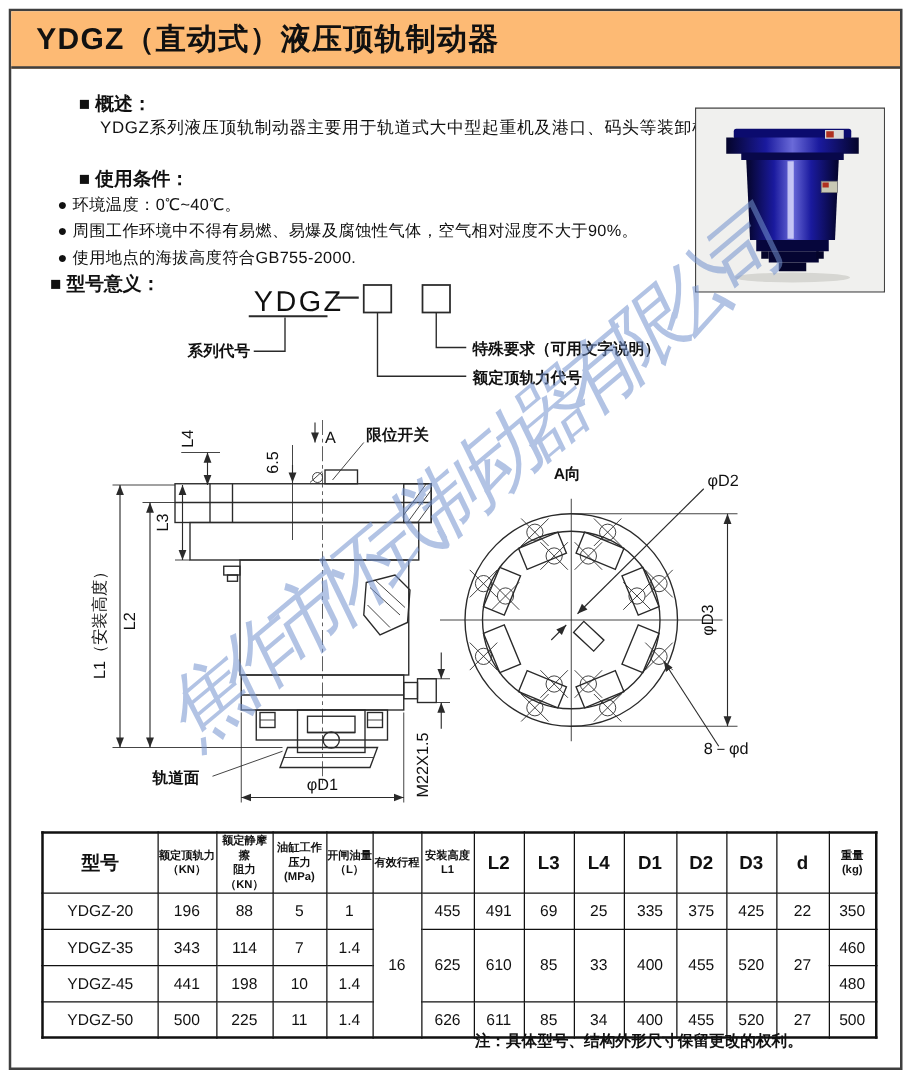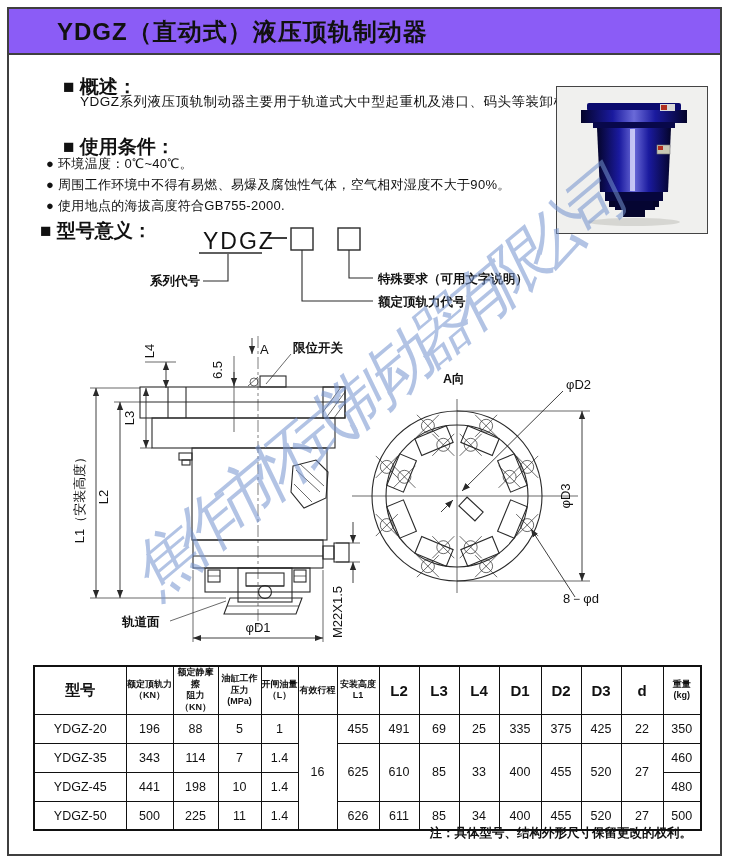--- a/index.html
+++ b/index.html
@@ -2,29 +2,29 @@
 <html><head>
 <meta charset="utf-8">
 <style>
   * { box-sizing: border-box; margin: 0; padding: 0; }
   html,body { width:729px; height:863px; background:#fff; overflow:hidden;
     font-family:"Liberation Sans", sans-serif; color:#111; }
   .page { position:relative; width:729px; height:863px; background:#fff; }
   .frame { position:absolute; left:7px; top:7px; width:715px; height:849px;
     border:2px solid #3f3f3f; }
   .titlebar { position:absolute; left:9px; top:9px; width:711px; height:46px;
-    background:#8b5cf6; border-bottom:2px solid #3f3f3f;padding-left:28px; }
+    background:#fdba74; border-bottom:2px solid #3f3f3f; }
   .titlebar h1 { font-size:24px; font-weight:bold; line-height:46px; padding-left:20px;
     letter-spacing:1px; }
   .abs { position:absolute; }
-  .h-sec { font-size:19px; font-weight:bold; white-space:nowrap; }
+  .h-sec { font-size:15px; font-weight:bold; white-space:nowrap; }
   .body-line { font-size:13.5px; white-space:nowrap; letter-spacing:0.5px; }
   .bullet-line { font-size:13px; white-space:nowrap; letter-spacing:0.3px; }
   .unit-note { font-size:13px; font-weight:bold; white-space:nowrap; }
-  .tbl-note { font-size:12.5px; font-weight:bold; text-align:right; white-space:nowrap; }
+  .tbl-note { font-size:12.5px; font-weight:bold; text-align:center; white-space:nowrap; }
   .watermark { font-size:64px; letter-spacing:-13px; white-space:nowrap;
     color:#7493cf; opacity:0.55; font-style:italic;
     transform:rotate(-40deg); transform-origin:0 50%; line-height:76px;
     pointer-events:none; z-index:10; }
   .photo { width:152px; height:148px; background:#f0f0ee; border:1px solid #444;
     overflow:hidden; }
   
   svg .ln { stroke:#2a2a2a; stroke-width:1.1; fill:none; }
   svg .thin { stroke:#2a2a2a; stroke-width:0.7; fill:none; }
   svg .dim { stroke:#2a2a2a; stroke-width:0.9; fill:none; }

